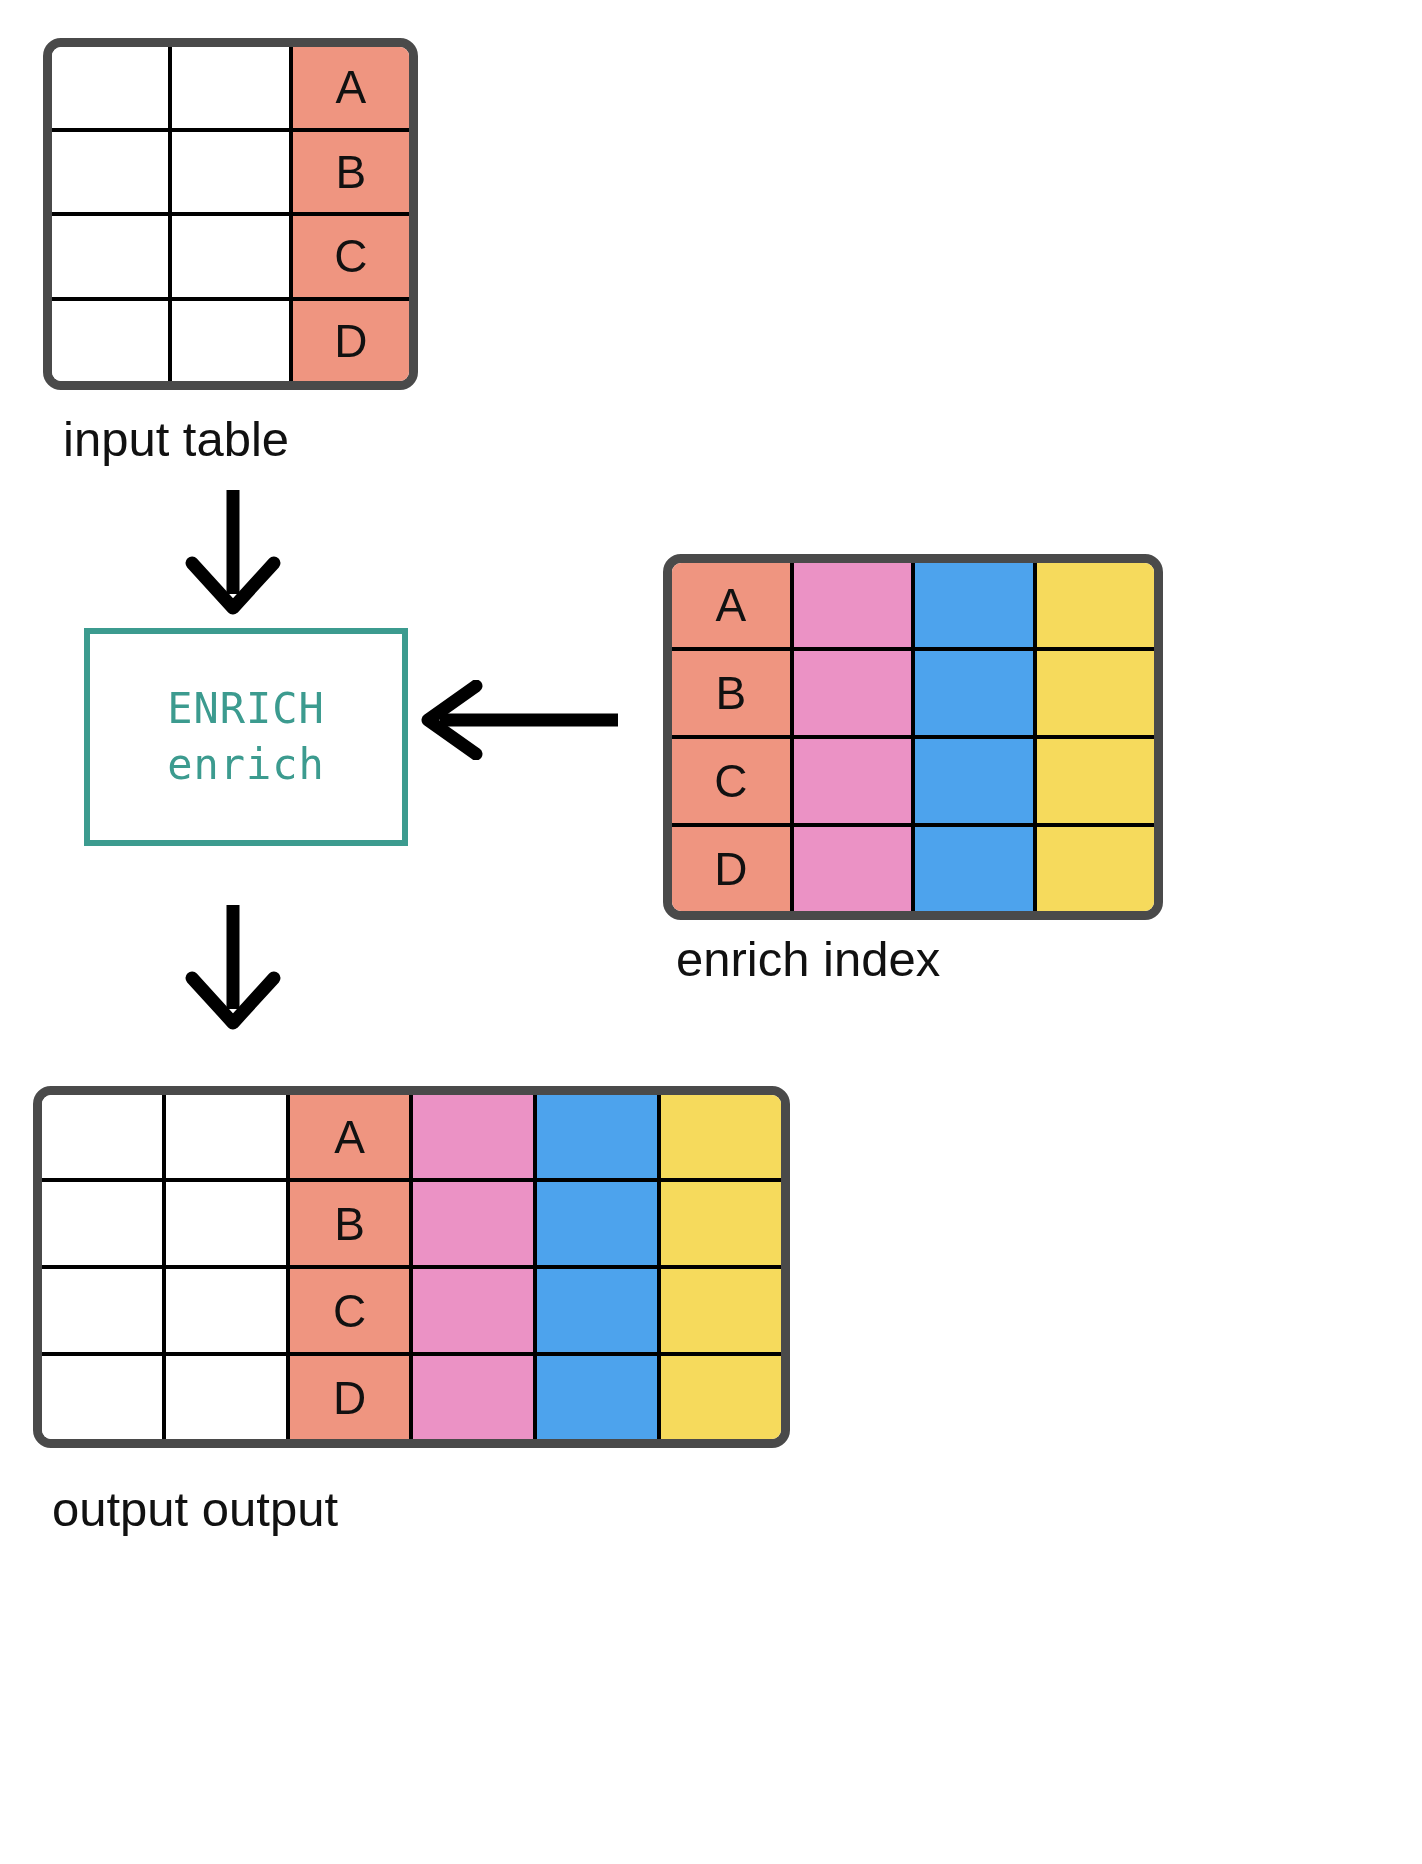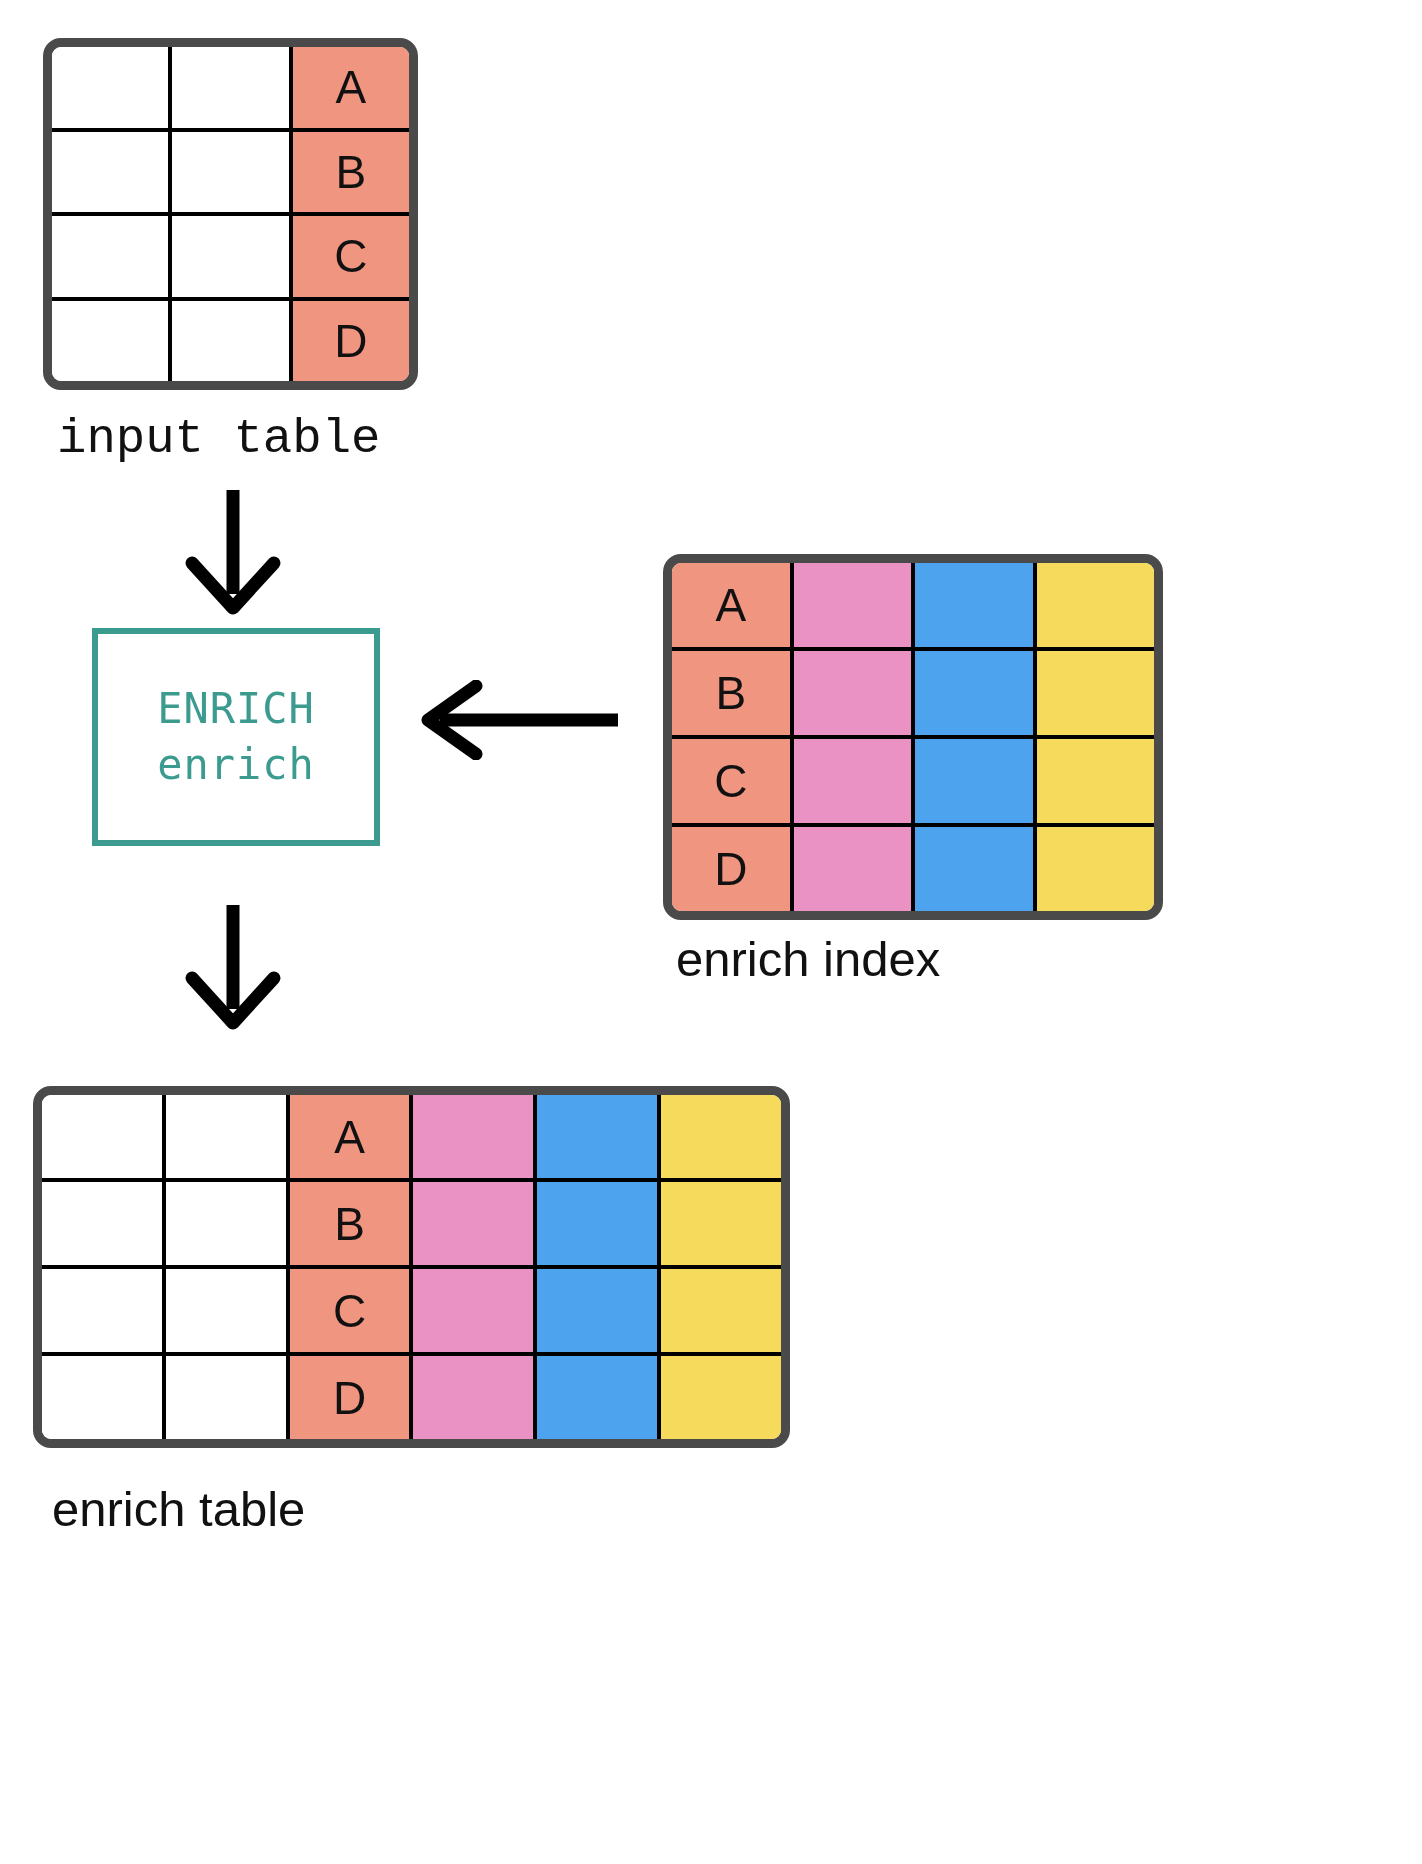--- a/index.html
+++ b/index.html
@@ -59,40 +59,39 @@
   #output-table { left: 33px;  top: 1086px; width: 757px;  height: 362px; }
 
   
   .caption {
     position: absolute;
     font-size: 49px;
     color: #111111;
     white-space: nowrap;
     line-height: 1;
   }
-  #caption-input  { left: 57px;  top: 415px; font-family: Liberation Mono, monospace;  }
+  #caption-input  { left: 63px;  top: 415px;  }
   #caption-enrich { left: 676px; top: 935px; text-align: center;  }
   #caption-output { left: 52px;  top: 1485px; }
 
   
   #enrich-box {
     position: absolute;
     left: 84px;
     top: 628px;
-    width: 288px;
+    width: 324px;
     height: 218px;
     box-sizing: border-box;
     border: 6px solid #3c9b8f;
     background: #ffffff;
     display: flex;
     flex-direction: column;
     align-items: center;
     justify-content: center;
     gap: 4px;
-    margin-left: 8px;
   }
   .enrich-line {
     font-family: "DejaVu Sans Mono", "Liberation Mono", monospace;
     font-size: 42px;
     color: #3c9b8f;
     letter-spacing: 1px;
     line-height: 1.25;
   }
 
   
@@ -209,13 +208,13 @@
     </div>
     <div class="tbl-row">
       <div class="cell c-white"></div>
       <div class="cell c-white"></div>
       <div class="cell c-salmon">D</div>
       <div class="cell c-pink"></div>
       <div class="cell c-blue"></div>
       <div class="cell c-yellow"></div>
     </div>
   </div>
-<div class="caption" id="caption-output">enrich table</div>
+<div class="caption" id="caption-output">output output</div>
 
 </body></html>

